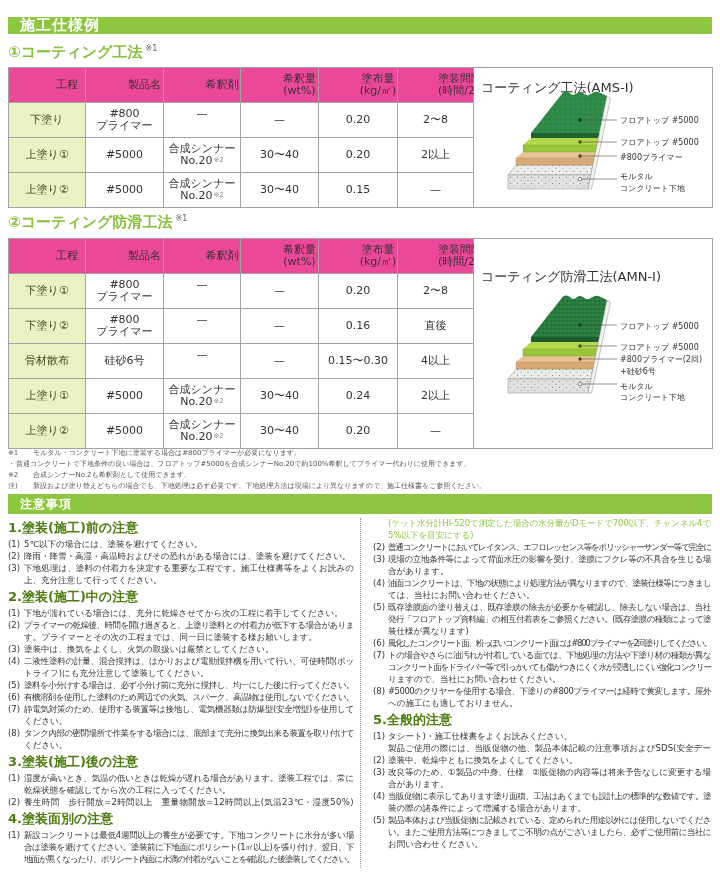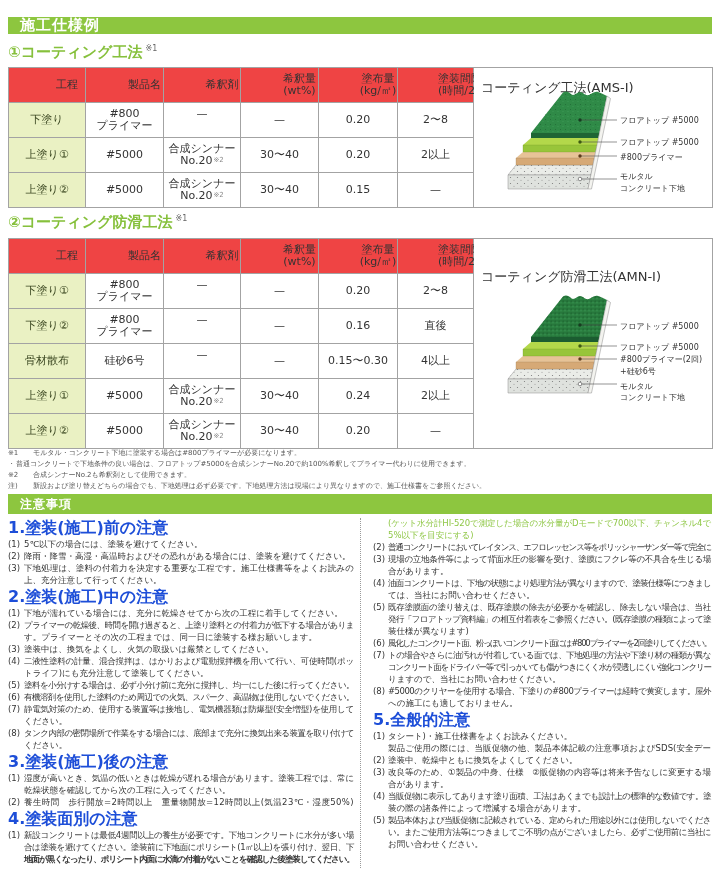--- a/index.html
+++ b/index.html
@@ -5,37 +5,37 @@
 *{box-sizing:border-box;}
 html,body{margin:0;padding:0;background:#ffffff;}
 body{width:720px;height:886px;position:relative;overflow:hidden;font-family:"DejaVu Sans","Liberation Sans",sans-serif;color:#333333;}
 .bar{position:absolute;left:8px;width:704px;background:#8dc63f;color:#ffffff;font-weight:bold;padding-left:12px;white-space:nowrap;letter-spacing:1px;}
 #bar-spec{top:17px;height:17px;font-size:15px;line-height:17px;}
 #bar-notes{top:494px;height:20px;font-size: 12px;line-height:20px;}
 .sec-title{position:absolute;left:8px;font-size:15px;line-height:18px;font-weight:bold;color:#86c03c;white-space:nowrap;}
 .sec-title .sup{font-size:8px;font-weight:normal;color:#666666;vertical-align:top;margin-left:3px;position:relative;top:-3px;}
 table.spec{position:absolute;left:8px;width:704px;border-collapse:collapse;table-layout:fixed;font-size:11px;line-height:12.5px;}
 table.spec td,table.spec th{border:1px solid #a3a3a3;text-align:center;vertical-align:middle;padding:0;font-weight:normal;color:#333333;}
-table.spec th{background:#ef4444;padding-left:40px;}
+table.spec th{background:#ec4899;padding-left:40px;}
 table.spec td.proc{background:#eaf1c3;color:#3a4620;}
 table.spec tr{height:35px;}
 .cell-line{display:block;white-space:nowrap;}
 .note-sup{font-size:7px;color:#8a8a8a;vertical-align:top;position:relative;top:-1px;margin-left:1px;}
 td.panel{position:relative;vertical-align:top !important;background:#ffffff;}
 .panel-title{position:absolute;left:7px;font-size:13px;line-height:12px;color:#333333;white-space:nowrap;margin-top:8px;}
 td.panel svg{position:absolute;left:0;top:0;}
 svg text{font-family:"DejaVu Sans","Liberation Sans",sans-serif;font-size:8px;fill:#333333;}
 .footnotes{position:absolute;left:8px;top:448px;width:704px;font-size:7px;line-height:11px;color:#555555;}
 .fn{white-space:nowrap;height:11px;}
 .fn-mark{display:inline-block;width:25px;}
 .fn-mark.tight{width:auto;margin-right:1px;}
 .col{position:absolute;top:517px;}
 #col-left{left:8px;width:346px;}
 #col-right{left:373px;width:338px;}
-.h{height:21px;line-height:21px;font-size:16px;font-weight:bold;color:#1d4ed8;white-space:nowrap;}
+.h{height:21px;line-height:21px;font-size:13px;font-weight:bold;color:#4d7c0f;white-space:nowrap;}
 .item{position:relative;padding-left:16px;}
 #col-right .item{padding-left:15px;}
 .num{position:absolute;left:0;top:0;font-size:8.5px;line-height:12px;white-space:nowrap;}
 .ln{height:12px;line-height:12px;font-size:8.5px;white-space:nowrap;}
 .ln > span{display:inline-block;white-space:nowrap;}
 .ln.green{color:#8fc746;}
 .sep{position:absolute;left:360px;top:518px;height:350px;border-left:1px dotted #9a9a9a;}
 </style>
 </head>
 <body>
@@ -396,21 +396,21 @@
   <div class="item">
       <span class="num">(2)</span>
       <div class="ln full"><span style="letter-spacing: 0.381479px;">養生時間　歩行開放=2時間以上　重量物開放=12時間以上(気温23℃・湿度50%)</span></div>
     </div>
 
   <div class="h">4.塗装面別の注意</div>
   <div class="item">
       <span class="num">(1)</span>
       <div class="ln full"><span style="letter-spacing: -0.2625px;">新設コンクリートは最低4週間以上の養生が必要です。下地コンクリートに水分が多い場</span></div>
       <div class="ln full"><span style="letter-spacing: -0.403274px;">合は塗装を避けてください。塗装前に下地面にポリシート(1㎡以上)を張り付け、翌日、下</span></div>
-      <div class="ln full"><span style="letter-spacing: -0.946221px; font-weight: bold;">地面が黒くなったり、ポリシート内面に水滴の付着がないことを確認した後塗装してください。</span></div>
+      <div class="ln full"><span style="letter-spacing: -0.946221px;">地面が黒くなったり、ポリシート内面に水滴の付着がないことを確認した後塗装してください。</span></div>
     </div>
 </div>
 
 <div id="col-right" class="col">
   <div class="item">
       <div class="ln green full"><span style="letter-spacing: -0.0832122px;">(ケット水分計HI-520で測定した場合の水分量がDモードで700以下、チャンネル4で</span></div>
       <div class="ln green"><span>5%以下を目安にする)</span></div>
     </div>
   <div class="item">
       <span class="num">(2)</span>

